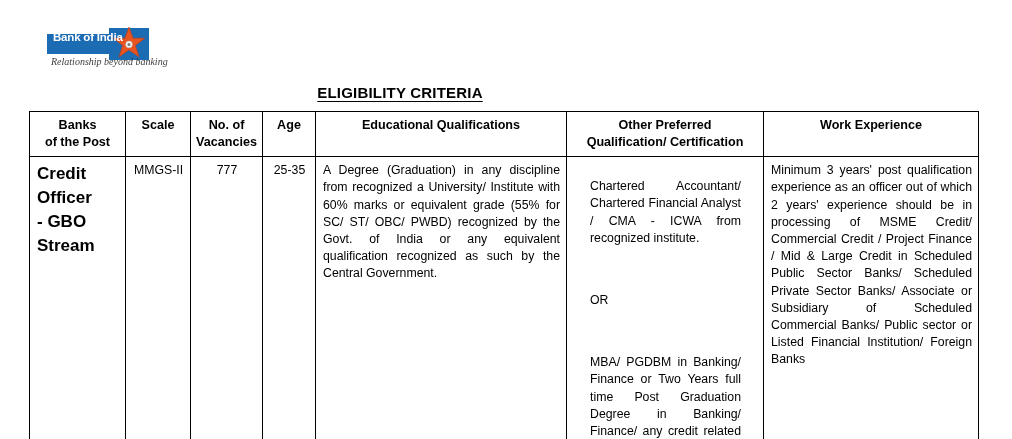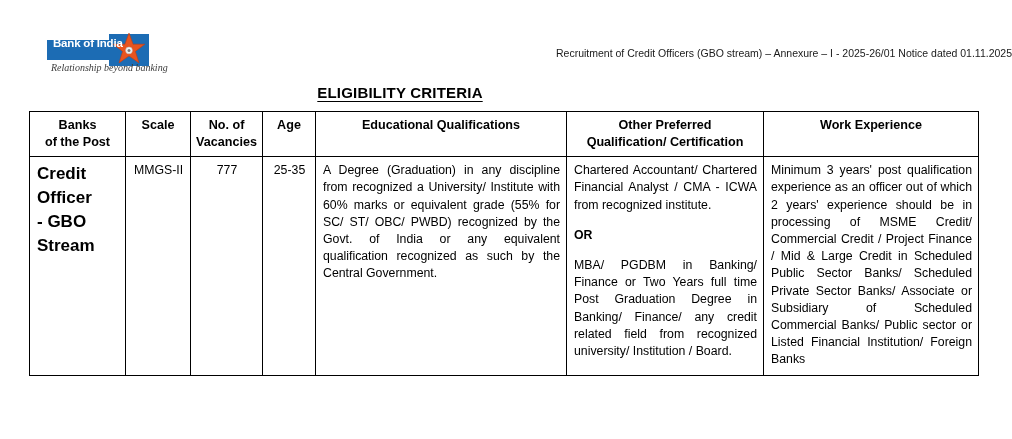--- a/index.html
+++ b/index.html
@@ -14,21 +14,21 @@
     font-family: "Liberation Sans", sans-serif;
     color: #000000;
     overflow: hidden;
     position: relative;
   }
 
   
   .letterhead {
     position: absolute;
     left: 0;
-    top: 14px;
+    top: 8px;
     width: 856px;
     height: 72px;
   }
 
   .logo-block {
     position: absolute;
     left: 47px;
     top: 20px;
     width: 102px;
     height: 42px;
@@ -140,25 +140,25 @@
   }
   .c-center {
     text-align: center;
   }
   .c-just {
     text-align: justify;
     text-align-last: left;
     hyphens: none;
   }
   .c-just p {
-    margin: 0;
+    margin: 16px;
   }
   .gap-para { height: 13px; }
   .or-word {
-    font-weight: bold;
+    font-weight: normal;
     text-align: left;
   }
 
   
   col.w-post { width: 96px; }
   col.w-scale { width: 65px; }
   col.w-vac  { width: 72px; }
   col.w-age  { width: 53px; }
   col.w-edu  { width: 251px; }
   col.w-other { width: 197px; }
@@ -174,21 +174,20 @@
     <div class="logo-star-box"></div>
     <svg class="logo-star" viewBox="0 0 32 32">
       <polygon points="16,0 20.1,11.2 31.8,11.2 22.4,18.4 26.0,29.9 16,22.9 6.0,29.9 9.6,18.4 0.2,11.2 11.9,11.2" fill="#e8541f" stroke="#c23b10" stroke-width="0.6"></polygon>
       <circle cx="16" cy="17.4" r="3.4" fill="#f2f2f2" stroke="#b9b9b9" stroke-width="0.5"></circle>
       <circle cx="16" cy="17.4" r="1.5" fill="#7a7a7a"></circle>
     </svg>
     <div class="logo-bar-text">Bank of India</div>
     <div class="logo-tagline">Relationship beyond banking</div>
   </div>
 
-  <div class="doc-header">Recruitment of Credit Officers (GBO stream) – Annexure – I - 2025-26/01 Notice dated 01.11.2025</div>
 </div>
 
 <div class="page-title"><span>ELIGIBILITY CRITERIA</span></div>
 
 <table class="crit-table">
   <colgroup>
     <col class="w-post">
       <col class="w-scale">
       <col class="w-vac">
       <col class="w-age">

